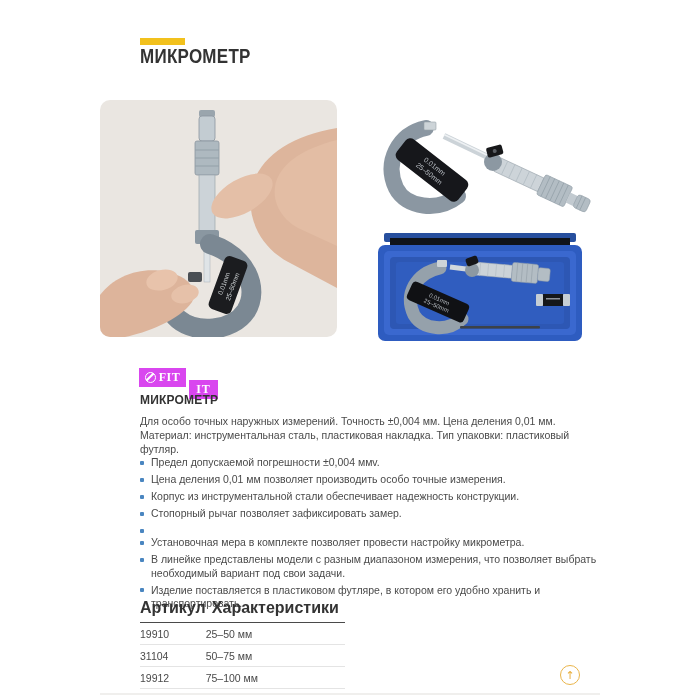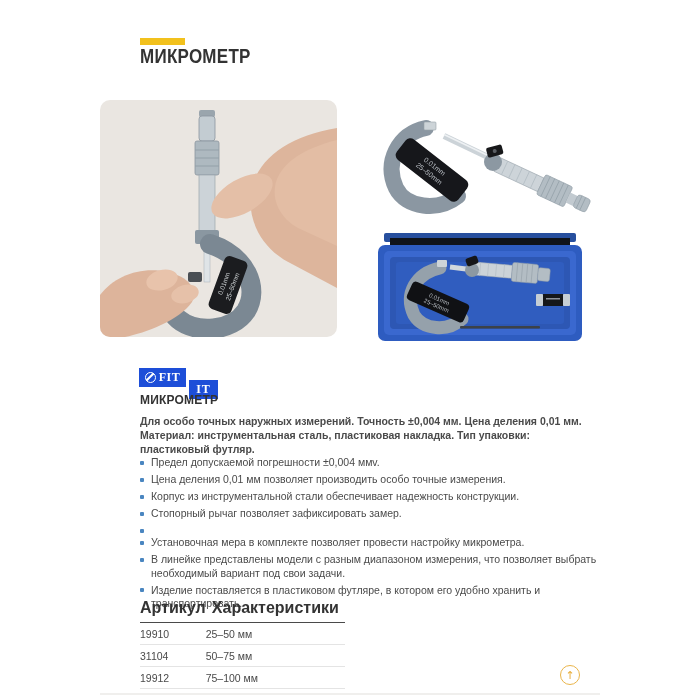--- a/index.html
+++ b/index.html
@@ -11,34 +11,34 @@
               color:#333;letter-spacing:.3px;transform:scaleX(.85);transform-origin:left center;
               white-space:nowrap;}
 
   .photo{position:absolute;margin:0;}
   .photo svg{display:block;}
   .photo-left{left:100px;top:100px;width:237px;height:237px;border-radius:10px;overflow:hidden;}
   .photo-top-right{left:360px;top:100px;width:240px;height:122px;}
   .photo-bottom-right{left:360px;top:230px;width:240px;height:118px;}
 
   .brand-row{position:absolute;left:139px;top:368px;display:flex;gap:3px;}
-  .badge{height:19px;background:#1d4ed8;color:#fff;display:flex;align-items:center;justify-content:center;}
+  .badge{height:19px;background:#d946ef;color:#fff;display:flex;align-items:center;justify-content:center;}
   .badge-fit{width:47px;gap:3px;font-family:"Liberation Serif","DejaVu Serif",serif;
              font-weight:700;font-size:12px;letter-spacing:.5px;}
   .badge-it{width:29px;font-family:"Liberation Serif","DejaVu Serif",serif;
             font-weight:700;font-size:12px;letter-spacing:1px;margin-top:12px;}
   .fit-glyph{position:relative;width:11px;height:11px;border:1.6px solid #fff;border-radius:50%;
              box-sizing:border-box;display:inline-block;}
   .fit-glyph::after{content:"";position:absolute;left:-1px;top:3px;width:10px;height:2px;
                     background:#fff;transform:rotate(-45deg);}
 
   .section-heading{position:absolute;left:140px;top:393px;margin:0;font-size:12px;font-weight:700;
                    color:#333;letter-spacing:.2px;}
   .description{position:absolute;left:140px;top:414px;margin:0;width:452px;
-               font-size:10.5px;line-height:14px;color:#4a4a4a;font-weight:bold;}
+               font-size:10.5px;line-height:14px;color:#4a4a4a;}
 
   .features{position:absolute;left:140px;top:456px;margin:0;padding:0;list-style:none;width:458px;}
   .features li{display:flex;gap:7px;margin-bottom:3.5px;font-size:10.5px;line-height:13.5px;color:#4a4a4a;}
   .features .dot{flex:0 0 auto;width:4px;height:4px;margin-top:4.5px;background:#4A86C0;border-radius:1px;}
 
   .spec-table{position:absolute;left:140px;top:596px;width:205px;border-collapse:collapse;}
   .spec-table th{font-size:16px;font-weight:700;color:#333;text-align:center;
                  padding:3px 0 5px 0;border-bottom:1.5px solid #4a4a4a;}
   .spec-table td{font-size:10.5px;color:#4a4a4a;padding:4.5px 0;border-bottom:1px solid #e4e4e4;}
   .spec-table .col-sku{width:46px;}

